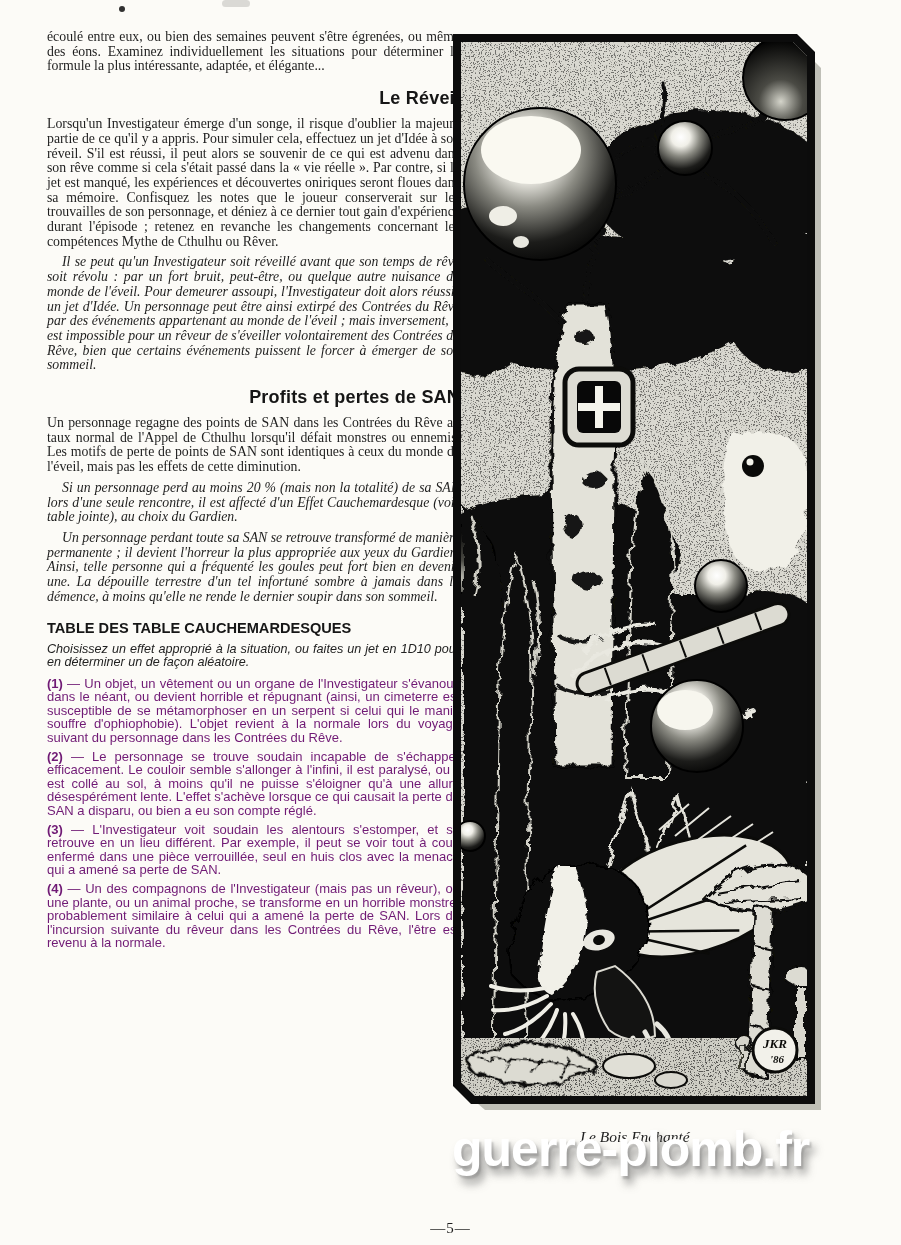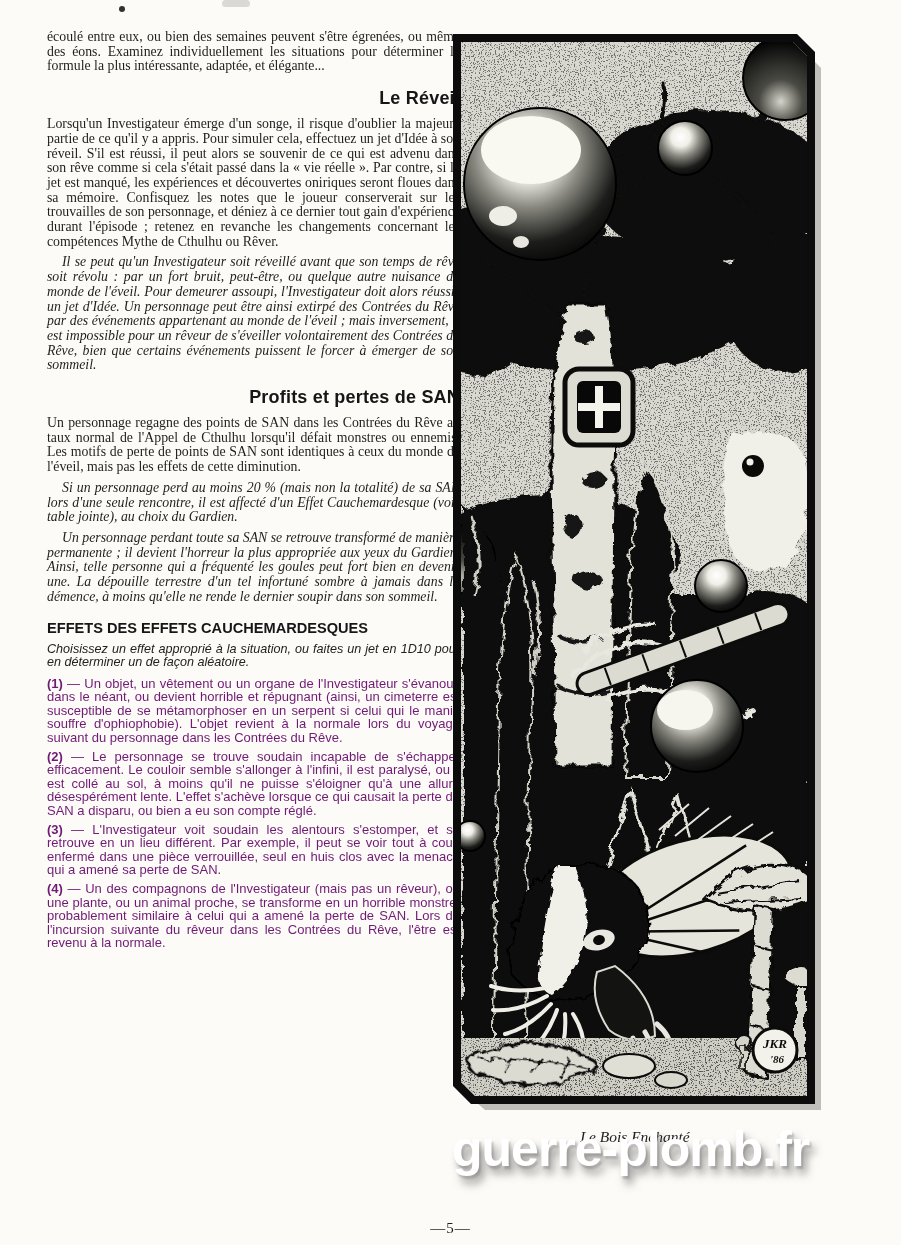--- a/index.html
+++ b/index.html
@@ -46,21 +46,21 @@
 
     <h2 class="h-main">Le Réveil</h2>
     <p class="serif-para">Lorsqu'un Investigateur émerge d'un songe, il risque d'oublier la majeure partie de ce qu'il y a appris. Pour simuler cela, effectuez un jet d'Idée à son réveil. S'il est réussi, il peut alors se souvenir de ce qui est advenu dans son rêve comme si cela s'était passé dans la « vie réelle ». Par contre, si le jet est manqué, les expériences et découvertes oniriques seront floues dans sa mémoire. Confisquez les notes que le joueur conserverait sur les trouvailles de son personnage, et déniez à ce dernier tout gain d'expérience durant l'épisode ; retenez en revanche les changements concernant les compétences Mythe de Cthulhu ou Rêver.</p>
     <p class="serif-para gap indent">Il se peut qu'un Investigateur soit réveillé avant que son temps de rêve soit révolu : par un fort bruit, peut-être, ou quelque autre nuisance du monde de l'éveil. Pour demeurer assoupi, l'Investigateur doit alors réussir un jet d'Idée. Un personnage peut être ainsi extirpé des Contrées du Rêve par des événements appartenant au monde de l'éveil ; mais inversement, il est impossible pour un rêveur de s'éveiller volontairement des Contrées du Rêve, bien que certains événements puissent le forcer à émerger de son sommeil.</p>
 
     <h2 class="h-main">Profits et pertes de SAN</h2>
     <p class="serif-para">Un personnage regagne des points de SAN dans les Contrées du Rêve au taux normal de l'Appel de Cthulhu lorsqu'il défait monstres ou ennemis. Les motifs de perte de points de SAN sont identiques à ceux du monde de l'éveil, mais pas les effets de cette diminution.</p>
     <p class="serif-para gap indent">Si un personnage perd au moins 20 % (mais non la totalité) de sa SAN lors d'une seule rencontre, il est affecté d'un Effet Cauchemardesque (voir table jointe), au choix du Gardien.</p>
     <p class="serif-para gap indent">Un personnage perdant toute sa SAN se retrouve transformé de manière permanente ; il devient l'horreur la plus appropriée aux yeux du Gardien. Ainsi, telle personne qui a fréquenté les goules peut fort bien en devenir une. La dépouille terrestre d'un tel infortuné sombre à jamais dans la démence, à moins qu'elle ne rende le dernier soupir dans son sommeil.</p>
 
-    <h3 class="h-table">EFFETS DES EFFETS CAUCHEMARDESQUES</h3>
+    <h3 class="h-table">TABLE DES TABLE CAUCHEMARDESQUES</h3>
     <p class="table-intro">Choisissez un effet approprié à la situation, ou faites un jet en 1D10 pour en déterminer un de façon aléatoire.</p>
 
     <p class="table-item"><b>(1)</b> <span>— Un objet, un vêtement ou un organe de l'Investigateur s'évanouit dans le néant, ou devient horrible et répugnant (ainsi, un cimeterre est susceptible de se métamorphoser en un serpent si celui qui le manie souffre d'ophiophobie). L'objet revient à la normale lors du voyage suivant du personnage dans les Contrées du Rêve.</span></p>
     <p class="table-item"><b>(2)</b> <span>— Le personnage se trouve soudain incapable de s'échapper efficacement. Le couloir semble s'allonger à l'infini, il est paralysé, ou il est collé au sol, à moins qu'il ne puisse s'éloigner qu'à une allure désespérément lente. L'effet s'achève lorsque ce qui causait la perte de SAN a disparu, ou bien a eu son compte réglé.</span></p>
     <p class="table-item"><b>(3)</b> <span>— L'Investigateur voit soudain les alentours s'estomper, et se retrouve en un lieu différent. Par exemple, il peut se voir tout à coup enfermé dans une pièce verrouillée, seul en huis clos avec la menace qui a amené sa perte de SAN.</span></p>
     <p class="table-item"><b>(4)</b> <span>— Un des compagnons de l'Investigateur (mais pas un rêveur), ou une plante, ou un animal proche, se transforme en un horrible monstre, probablement similaire à celui qui a amené la perte de SAN. Lors de l'incursion suivante du rêveur dans les Contrées du Rêve, l'être est revenu à la normale.</span></p>
   </div>
 
   <figure class="figure-block">
     <svg width="370" height="1078" viewBox="0 0 370 1078" xmlns="http://www.w3.org/2000/svg">

